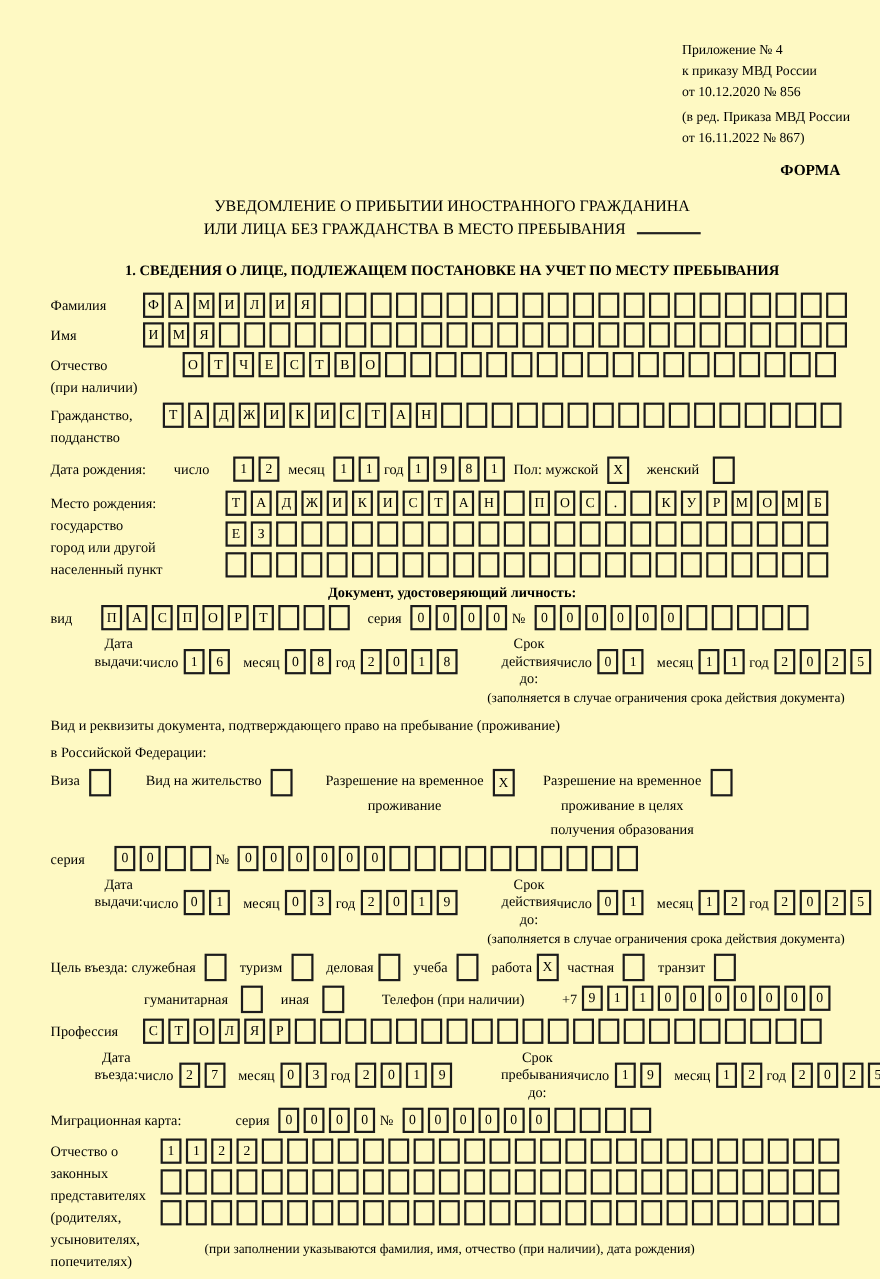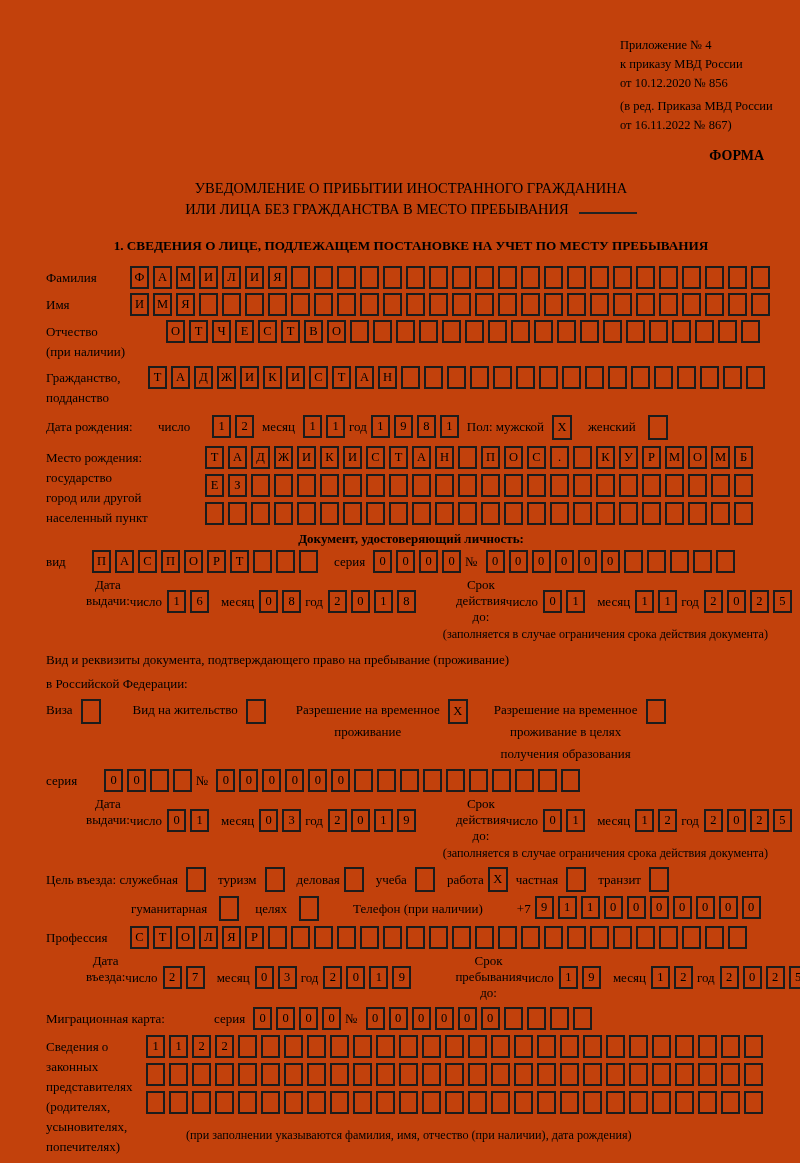--- a/index.html
+++ b/index.html
@@ -1,16 +1,16 @@
 <!DOCTYPE html>
 <html><head>
 <meta charset="utf-8">
 <style>
   html,body{margin:0;padding:0;background:#888;}
-  .page{width:800px;height:1163px;background:#c2410c;box-sizing:border-box;
+  .page{width:800px;height:1163px;background:#fef9c3;box-sizing:border-box;
         padding:22px 24px 8px 46px;color:#000;overflow:hidden;
         font-family:"Liberation Serif","DejaVu Serif",serif;font-size:13px;}
   .appendix{margin:14px 0 0 574px;font-size:12.5px;line-height:19px;}
   .revision{margin:4px 0 0 574px;font-size:12.5px;line-height:19px;}
   .forma{margin-top:13px;text-align:right;padding-right:12px;font-weight:bold;font-size:14px;}
   .title{margin-top:14px;text-align:center;font-weight:normal;font-size:14.5px;line-height:21px;}
   .blank{display:inline-block;width:58px;border-bottom:2px solid #222;height:12px;margin-left:10px;}
   .sect{margin-top:18px;text-align:center;font-weight:bold;font-size:13.2px;}
   .rows{margin-top:12px;}
   .frow{display:flex;align-items:flex-start;margin-bottom:4px;}
@@ -585,21 +585,21 @@
         </div>
     </div>
 
     <div class="frow purpose" style="margin-top:4px;padding-left:85px">
       <span class="t lbl">гуманитарная</span>
       <div class="gap12"></div>
       <div class="cells cb">
           <span class="cell"></span>
         </div>
       <div class="gap12"></div>
-      <span class="t lbl">целях</span>
+      <span class="t lbl">иная</span>
       <div class="gap12"></div>
       <div class="cells cb">
           <span class="cell"></span>
         </div>
       <div style="width:30px"></div>
       <span class="t lbl">Телефон (при наличии)</span>
       <div style="width:34px"></div>
       <span class="t lbl">+7</span>
       <div class="gap4"></div>
       <div class="cells">
@@ -719,21 +719,21 @@
           <span class="cell">0</span>
           <span class="cell"></span>
           <span class="cell"></span>
           <span class="cell"></span>
           <span class="cell"></span>
         </div>
     </div>
 
     <div class="frow" style="margin-top:5px;margin-bottom:0">
       <div class="lbl lbl2" style="width:100px">
-        <div>Сведения о</div>
+        <div>Отчество о</div>
         <div>законных</div>
         <div>представителях</div>
         <div>(родителях,</div>
         <div>усыновителях,</div>
         <div>попечителях)</div>
       </div>
       <div>
         <div class="cells" style="margin-bottom:5px">
             <span class="cell">1</span>
             <span class="cell">1</span>

